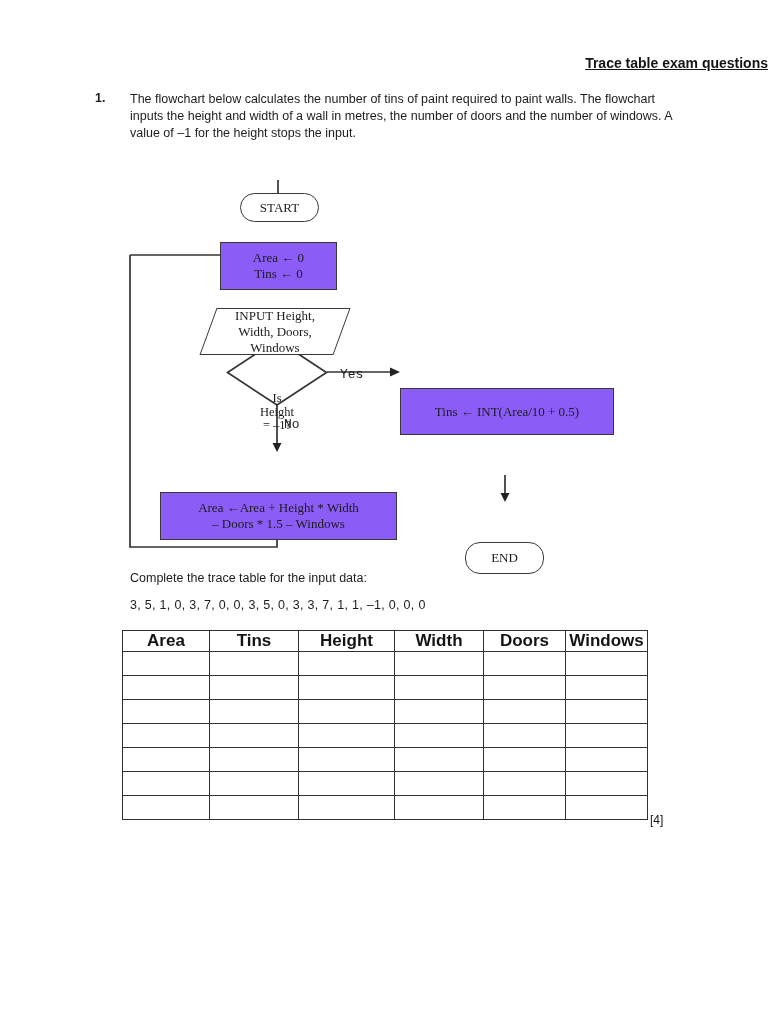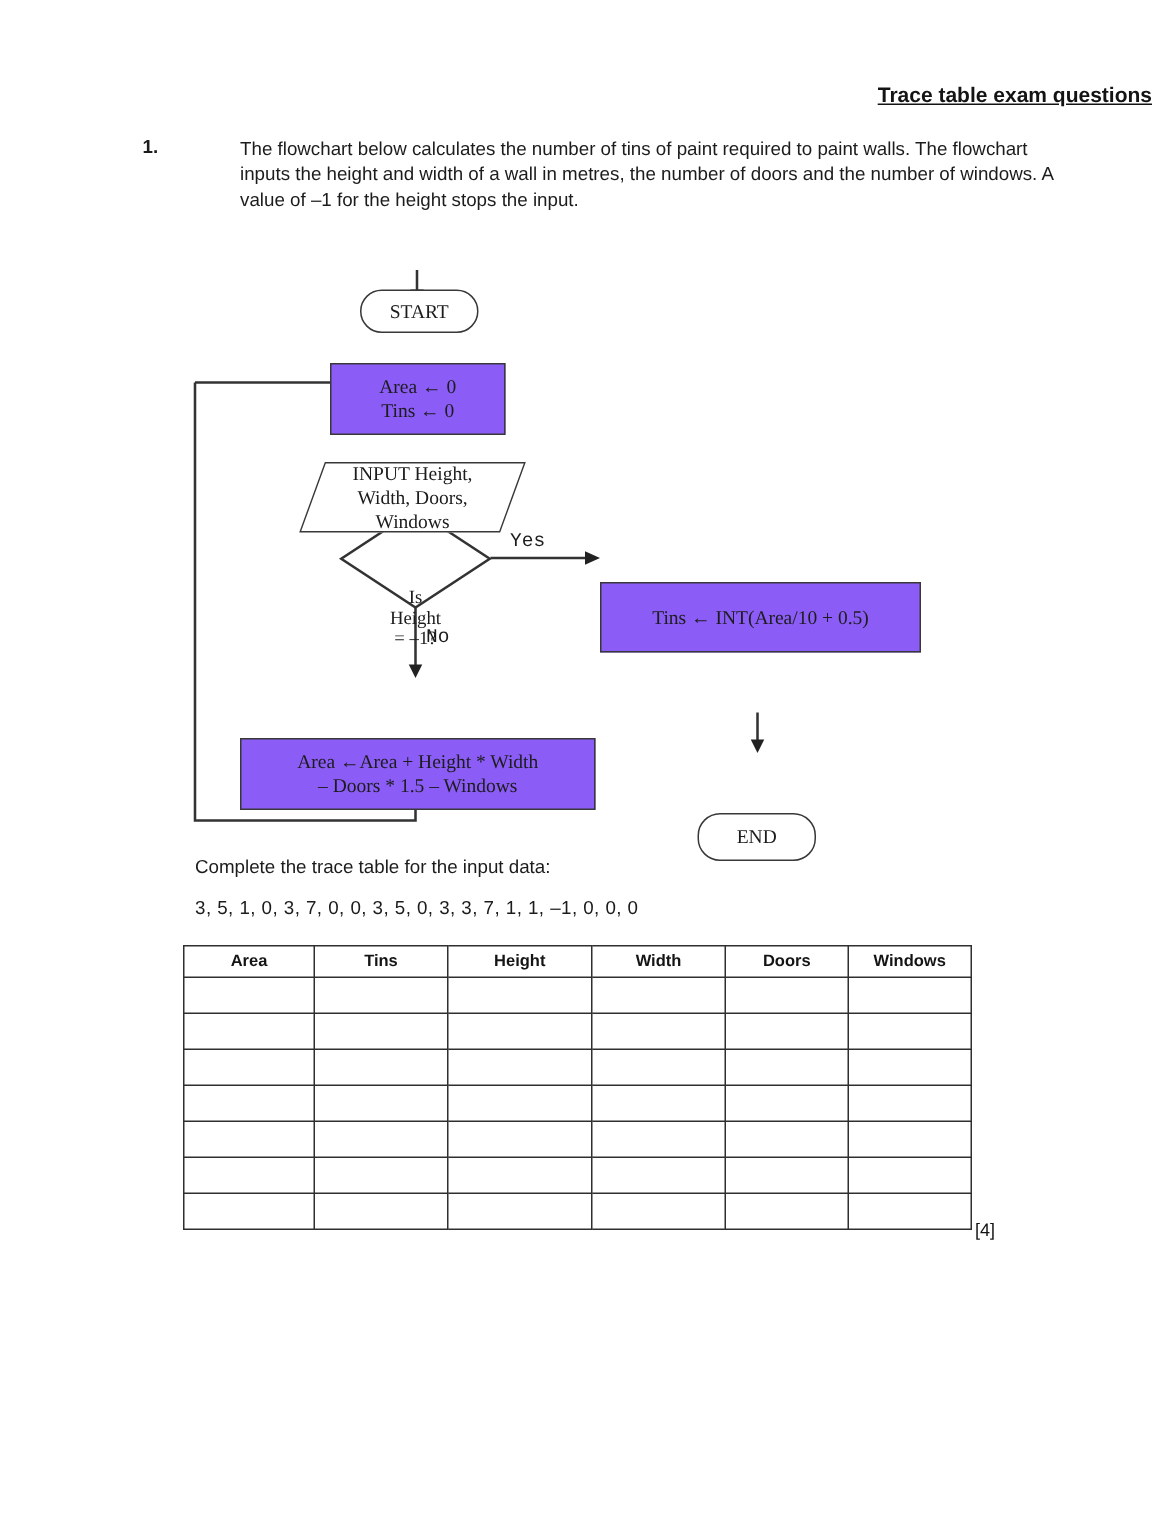--- a/index.html
+++ b/index.html
@@ -5,21 +5,21 @@
   html,body { margin:0; padding:0; background:#ffffff; }
   .page {
     position:relative; width:768px; height:1024px; background:#ffffff;
     font-family:"Liberation Sans", sans-serif; color:#1c1c1c; overflow:hidden;
   }
   .page-title {
     position:absolute; top:55px; left:0; width:768px; text-align:right;
     font-size:14px; font-weight:bold; text-decoration:underline; color:#141414;
   }
   .q-num { position:absolute; left:95px; top:91px; font-size:12.5px; font-weight:bold; }
-  .q-text { position:absolute; left:130px; top:91px; width:542px; font-size:12.5px; line-height:16.8px; text-align:left;margin-left:30px; }
+  .q-text { position:absolute; left:130px; top:91px; width:542px; font-size:12.5px; line-height:16.8px; text-align:left; }
 
   
   .fc { position:absolute; inset:0; }
   .fc svg { position:absolute; left:0; top:0; pointer-events:none; }
   .shape {
     position:absolute; display:flex; flex-direction:column; align-items:center; justify-content:center;
     font-family:Liberation Serif, serif; font-size:13px; line-height:16px;
     color:#1c1c1c; text-align:center; white-space:nowrap;margin-top:40px;
   }
   .rect { border:1.7px solid #383838; background:#8b5cf6; }
@@ -30,21 +30,21 @@
   .fc-label { position:absolute; font-family:"Liberation Mono", monospace; font-size:13px; color:#1c1c1c; }
   .diamond-text { background:transparent; line-height:13.5px; font-size:12.5px; }
 
   .instruction { position:absolute; left:130px; top:571px; font-size:12.5px;text-align:right; }
   .input-data  { position:absolute; left:130px; top:598px; font-size:12.5px; letter-spacing:0.3px; }
 
   table.trace {
     position:absolute; left:122px; top:630px; border-collapse:collapse; table-layout:fixed;
   }
   table.trace th, table.trace td { border:1.7px solid #2f2f2f; padding:0; }
-  table.trace th { height:20px; font-size:11px; font-weight:bold; text-align:center; color:#141414; }
+  table.trace th { height:20px; font-size:17px; font-weight:bold; text-align:center; color:#141414; }
   table.trace td { height:23px; }
   .marks { position:absolute; left:650px; top:813px; font-size:12px; color:#141414; }
 </style>
 </head>
 <body>
 
 <div class="page">
 
   <div class="page-title">Trace table exam questions</div>
   <div class="q-num">1.</div>
@@ -92,21 +92,21 @@
       <span class="txt">Width, Doors,</span>
       <span class="txt">Windows</span>
     </div>
 
     <div class="shape diamond-text" style="left:227px; top:345px; width:100px; height:55px;">
       <span>Is</span>
       <span>Height</span>
       <span>= –1?</span>
     </div>
 
-    <div class="fc-label" style="left:340px; top:353px;">Yes</div>
+    <div class="fc-label" style="left:340px; top:367px;">Yes</div>
     <div class="fc-label" style="left:284px; top:417px;">No</div>
 
     <div class="shape rect" style="left:400px; top:348px; width:212px; height:45px;">
       <span>Tins ← INT(Area/10 + 0.5)</span>
     </div>
 
 
     <div class="shape terminator" style="left:465px; top:502px; width:77px; height:30px;">
       <span>END</span>
     </div>

